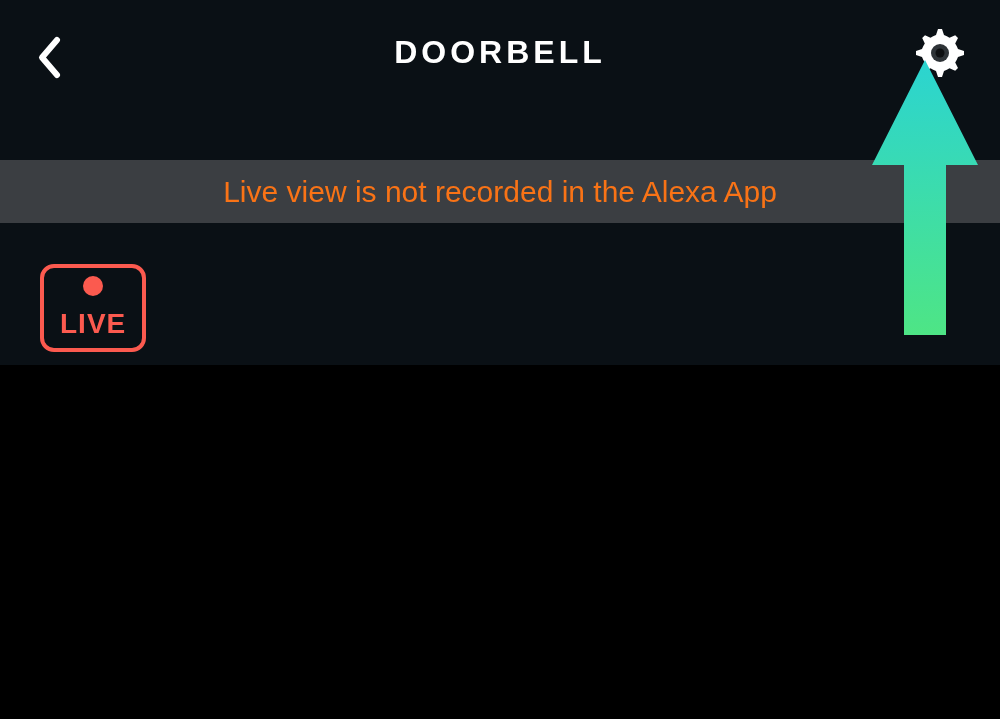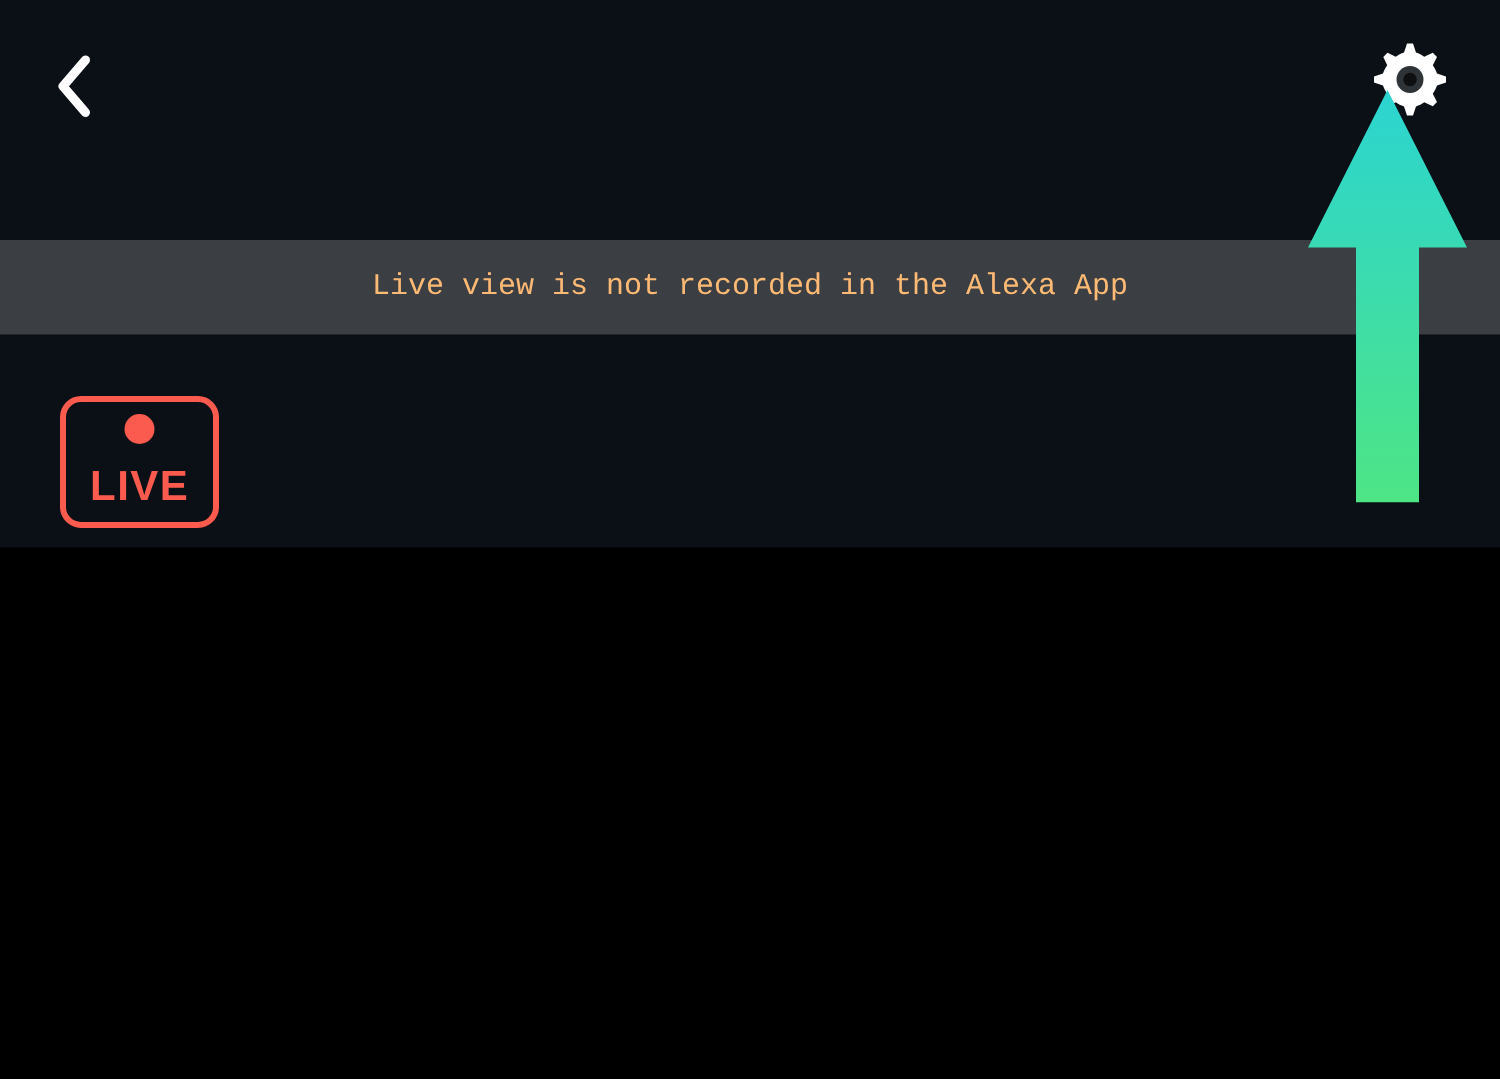--- a/index.html
+++ b/index.html
@@ -57,24 +57,23 @@
     }
     .banner {
       background: #3b3e42;
       height: 63px;
       display: flex;
       align-items: center;
       justify-content: center;
       margin-top: 55px;
     }
     .banner-text {
-      color: #fdba74;
-      font-size: 20px;
+      color: #f97316;
+      font-size: 30px;
       font-weight: 400;
-      font-family: Liberation Mono, monospace;
     }
     .live-badge {
       position: absolute;
       left: 40px;
       top: 264px;
       border: 4px solid #fb5a4f;
       border-radius: 14px;
       padding: 8px 16px;
       display: flex;
       align-items: center;
@@ -111,20 +110,21 @@
 
   <div class="header">
     <div class="back-button">
       <span>
         <svg viewBox="0 0 30 45" fill="none">
           <path d="M22 5 L7 22.5 L22 40" stroke="#ffffff" stroke-width="6" stroke-linecap="round" stroke-linejoin="round"></path>
         </svg>
       </span>
     </div>
 
+    <div class="page-title">DOORBELL</div>
 
     <div class="settings-button">
       <span>
         <svg viewBox="0 0 50 50">
           <path fill="#ffffff" d="M25 3 L29 3 L31 9 C33 9.7 34.8 10.6 36.5 11.8 L42.2 9.2 L45 12 L42.2 17.5 C43.4 19.2 44.3 21 45 23 L51 25 L51 29 L45 31 C44.3 33 43.4 34.8 42.2 36.5 L45 42 L42.2 44.8 L36.5 42.2 C34.8 43.4 33 44.3 31 45 L29 51 L25 51 L23 45 C21 44.3 19.2 43.4 17.5 42.2 L12 45 L9.2 42.2 L11.8 36.5 C10.6 34.8 9.7 33 9 31 L3 29 L3 25 L9 23 C9.7 21 10.6 19.2 11.8 17.5 L9.2 12 L12 9.2 L17.5 11.8 C19.2 10.6 21 9.7 23 9 L25 3 Z" transform="translate(-2,-2)"></path>
           <circle cx="25" cy="25" r="9" fill="#2e3337"></circle>
           <circle cx="25" cy="25" r="4.5" fill="#0d0f11"></circle>
         </svg>
       </span>
     </div>

